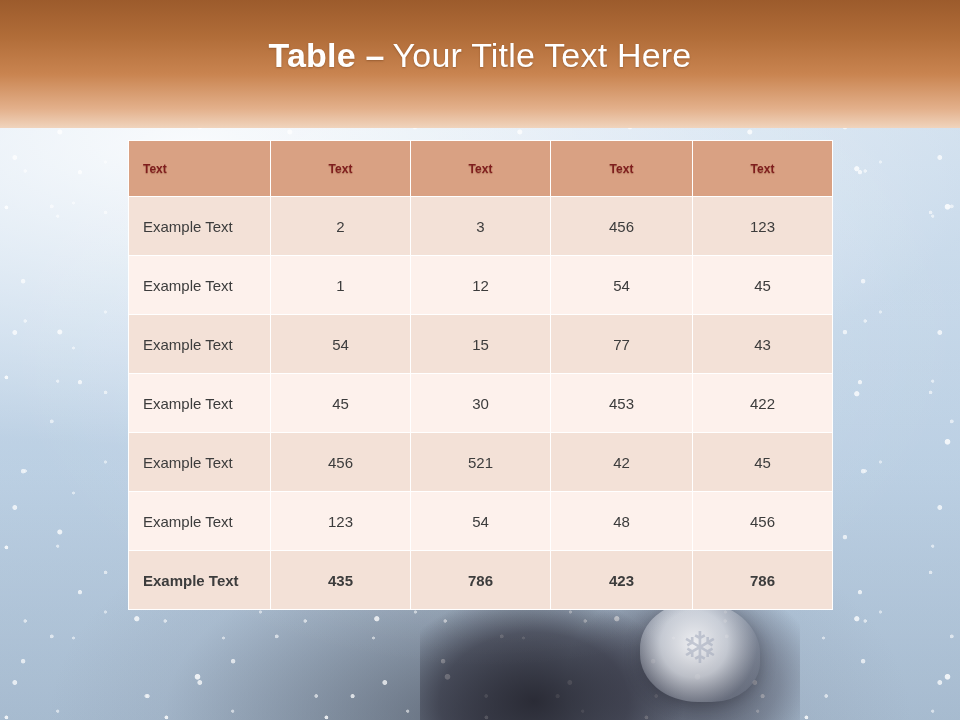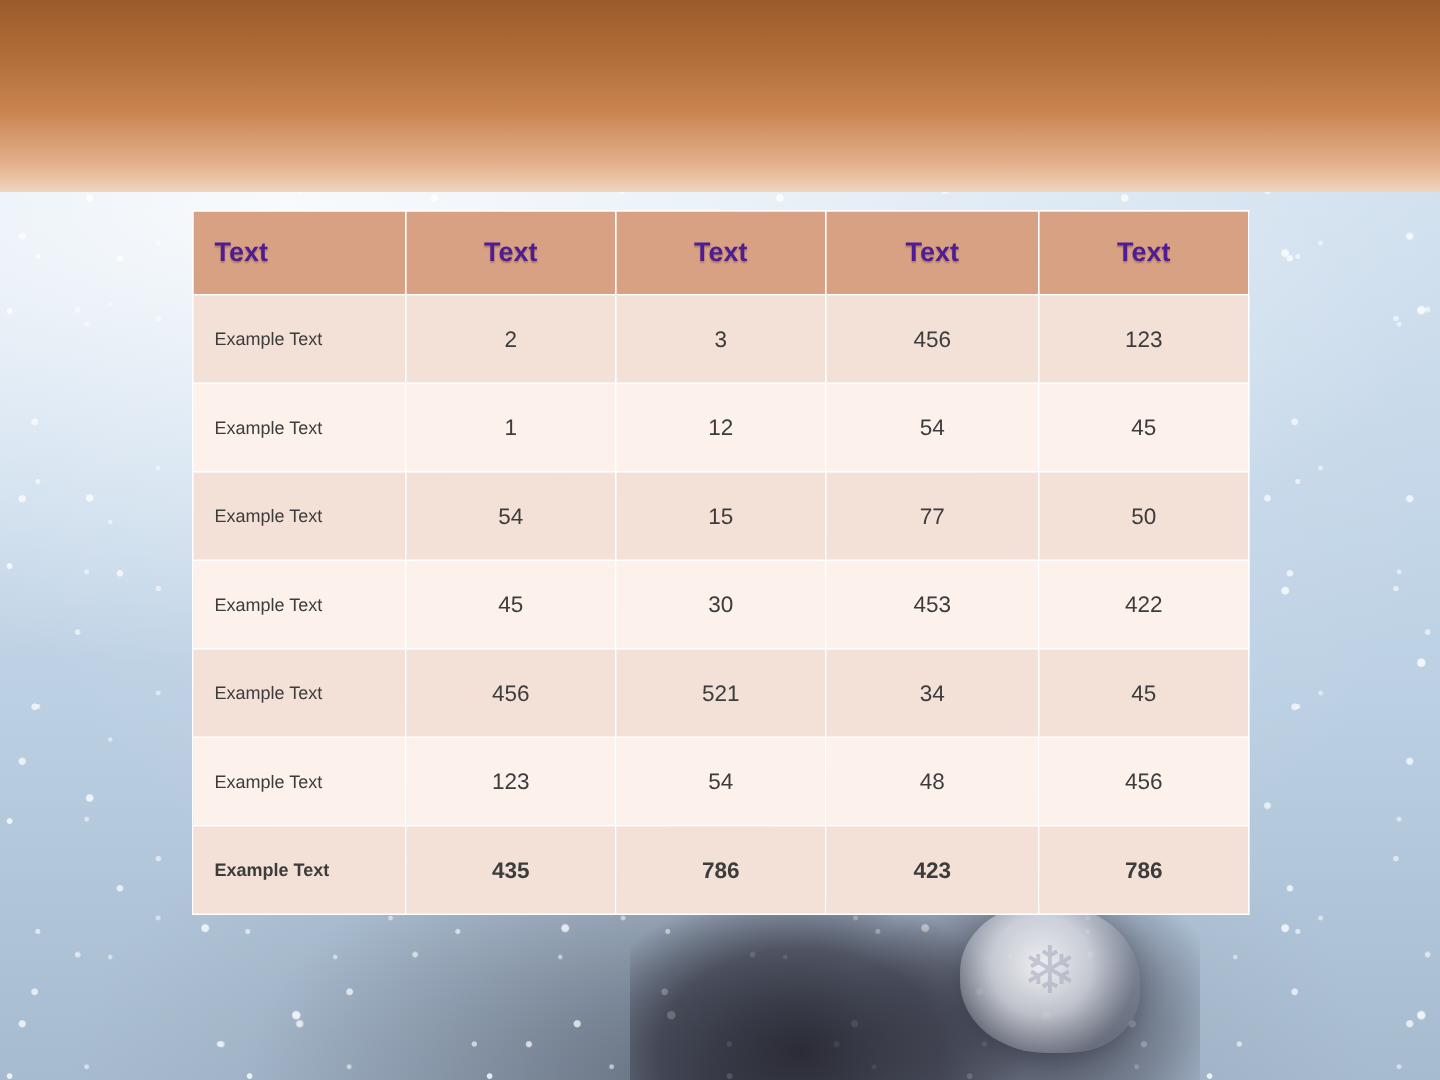--- a/index.html
+++ b/index.html
@@ -140,59 +140,61 @@
     height: 59px;
     padding: 0 14px;
     font-size: 15px;
     color: #3c3c3c;
     text-align: center;
     vertical-align: middle;
     box-sizing: border-box;
   }
   table.data-table thead th {
     background: #d9a183;
-    color: #4c1d95;
+    color: #7f1d1d;
     font-weight: bold;
-    font-size: 18px;
+    font-size: 12px;
     height: 56px;
     text-shadow: 0 1px 1px rgba(120,70,40,0.4);
   }
   col.c0 { width: 142px; }
   col.c1 { width: 140px; }
   col.c2 { width: 140px; }
   col.c3 { width: 142px; }
   col.c4 { width: 140px; }
   table.data-table th.first-col,
   table.data-table td.first-col {
     text-align: left;
   }
   tbody tr.row-odd td { background: #f3e1d7; }
   tbody tr.row-even td { background: #fdf1ec; }
   tbody tr.row-last td {
     background: #f3e1d7;
     font-weight: bold;
   }
   tbody td.first-col {
     color: #3c3c3c;
-    font-size: 12px;
+    font-size: 15px;
   }
 </style>
 </head>
 <body>
 
 <div class="slide">
 
   <div class="bg-photo"></div>
   <div class="bg-snow"></div>
   <div class="bg-figure"></div>
   <div class="bg-mitten"></div>
   <div class="bg-vignette"></div>
 
   <div class="title-bar"></div>
   <div class="title-text">
+    <span class="title-strong">Table –</span>
+    <span class="title-rest">Your Title Text Here</span>
   </div>
 
   <div class="table-wrap">
     <table class="data-table">
       <colgroup>
         <col class="c0">
           <col class="c1">
           <col class="c2">
           <col class="c3">
           <col class="c4">
@@ -219,34 +221,34 @@
           <td>1</td>
           <td>12</td>
           <td>54</td>
           <td>45</td>
         </tr>
         <tr class="row-odd">
           <td class="first-col">Example Text</td>
           <td>54</td>
           <td>15</td>
           <td>77</td>
-          <td>50</td>
+          <td>43</td>
         </tr>
         <tr class="row-even">
           <td class="first-col">Example Text</td>
           <td>45</td>
           <td>30</td>
           <td>453</td>
           <td>422</td>
         </tr>
         <tr class="row-odd">
           <td class="first-col">Example Text</td>
           <td>456</td>
           <td>521</td>
-          <td>34</td>
+          <td>42</td>
           <td>45</td>
         </tr>
         <tr class="row-even">
           <td class="first-col">Example Text</td>
           <td>123</td>
           <td>54</td>
           <td>48</td>
           <td>456</td>
         </tr>
         <tr class="row-last">

